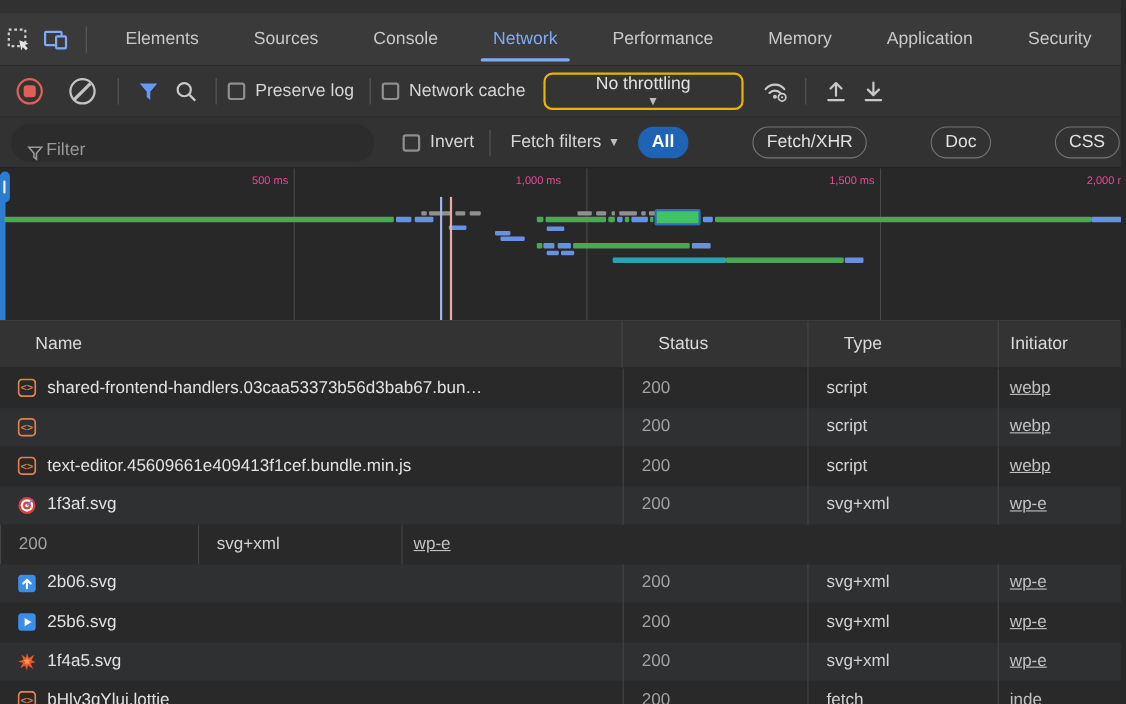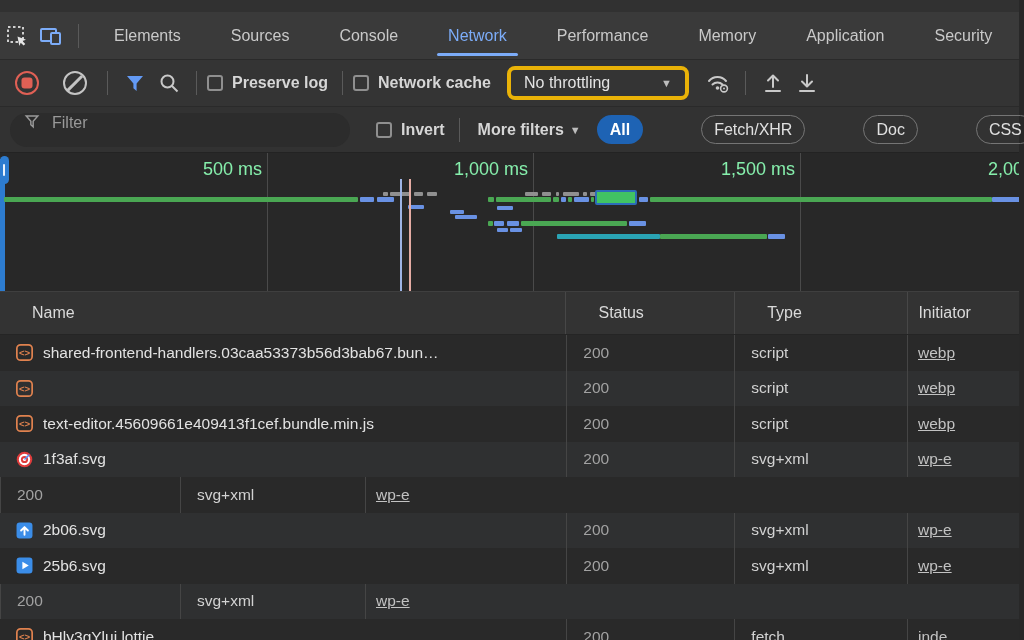--- a/index.html
+++ b/index.html
@@ -28,52 +28,52 @@
   
   .toolbar {
     height:47px; background:#343434; border-bottom:1px solid #2a2a2a;
     display:flex; align-items:center; padding-left:15px; font-size:16px; color:#d6d6d6; white-space:nowrap;
   }
   .record-icon { width:24px; height:24px; border:2.5px solid #e06055; border-radius:50%; position:relative; margin:0 12px 0 0; flex:0 0 auto; }
   .record-icon::after { content:""; position:absolute; left:50%; top:50%; transform:translate(-50%,-50%); width:11px; height:11px; border-radius:3px; background:#e06055; }
   .clear-icon { width:24px; height:24px; border:2.5px solid #c4c4c4; border-radius:50%; position:relative; margin:0 10px 0 12px; flex:0 0 auto; }
   .clear-icon::after { content:""; position:absolute; left:-1px; top:8.5px; width:21px; height:2.5px; background:#c4c4c4; transform:rotate(-45deg); }
   .checkbox { width:16px; height:16px; border:2px solid #8f8f8f; border-radius:3px; margin-right:9px; flex:0 0 auto; }
-  .tool-label { margin-right:4px;font-weight:bold; }
+  .tool-label { margin-right:4px; }
   .dropdown {
     display:flex; align-items:center; justify-content:space-between;
-    min-width:182px; height:34px; border:4px solid #eab308; border-radius:8px;
-    padding:0 13px; margin:0 12px; color:#e3e3e3;
+    min-width:182px; height:34px; border:2px solid #eab308; border-radius:8px;
+    padding:0 13px; margin:0 12px; color:#e3e3e3;flex-direction:column;
   }
   .caret { font-size:11px; color:#bdbdbd; margin-left:18px; }
 
   
   .filter-bar {
     height:46px; background:#323232; border-bottom:1px solid #232323;
     display:flex; align-items:center; font-size:16px; color:#d6d6d6; white-space:nowrap;
   }
   .filter-input {
     margin-left:10px; width:384px; height:34px; border-radius:17px; background:#2c2c2c;
-    display:flex; align-items:flex-start; padding-left:14px; gap:10px;
+    display:flex; align-items:flex-end; padding-left:14px; 
   }
   .filter-input input {
     background:transparent; border:none; outline:none; color:#c9c9c9; font-size:16px;
     font-family:"Liberation Sans",sans-serif; width:300px;
   }
   .filter-input input::placeholder { color:#999; }
   .pill {
     display:inline-flex; align-items:center; height:29px; padding:0 12px;
     border:1px solid #757575; border-radius:15px; color:#e0e0e0; margin-right:10px; font-size:16px;
   }
   .pill.active { border-color:transparent; color:#fff; font-weight:bold; }
 
   
   .overview { position:relative; height:139px; background:#282828; border-bottom:1px solid #3f3f3f; overflow:hidden; }
   .gridline { position:absolute; top:0; bottom:0; width:1px; background:#4a4a4a; }
-  .time-label { position:absolute; top:6px; width:120px; font-size:18px; color:#86efac; text-align:right; }
+  .time-label { position:absolute; top:6px; width:120px; font-size:10px; color:#ec4899; text-align:right; }
   .time-label.left { text-align:left; }
   .wbar { position:absolute; border-radius:1px; }
   .wbar.selected { border:2px solid #2c6cb8; border-radius:2px; }
   .marker { position:absolute; top:26px; bottom:0; width:2px; }
   .grip-track { position:absolute; left:0; top:6px; bottom:0; width:5px; background:#2d7cd0; }
   .grip-pill { position:absolute; left:0; top:3px; width:9px; height:28px; border-radius:5px; background:#2d7cd0; }
   .grip-pill::after { content:""; position:absolute; left:3px; top:8px; width:2px; height:12px; background:#eaf2fc; border-radius:1px; }
 
   
   .thead {
@@ -198,38 +198,38 @@
   <div class="filter-bar">
     <div class="filter-input">
       <svg width="16" height="16" viewBox="0 0 22 22">
         <polygon points="3,4 19,4 12.6,11.5 12.6,19 9.4,16.2 9.4,11.5" fill="none" stroke="#9a9a9a" stroke-width="2"></polygon>
       </svg>
       <input type="text" placeholder="Filter" style="">
     </div>
     <span class="checkbox" style="margin-left:26px"></span>
     <span class="tool-label">Invert</span>
     <span class="vsep"></span>
-    <span class="tool-label" style="margin-left:8px">More filters</span>
+    <span class="tool-label" style="margin-left:8px">Fetch filters</span>
     <span class="caret" style="margin:0 16px 0 2px">▼</span>
     <span id="type-pills" style="display:flex;align-items:center;gap:48px;">
         <span class="pill active" style="background: rgb(30, 99, 180);">All</span>
         <span class="pill">Fetch/XHR</span>
         <span class="pill">Doc</span>
         <span class="pill">CSS</span>
       </span>
   </div>
 
   <div class="overview" id="overview">
     <div class="grip-track"></div>
     <div class="grip-pill"></div>
   <div class="gridline" style="left: 267px;"></div>
       <div class="gridline" style="left: 533px;"></div>
       <div class="gridline" style="left: 800px;"></div>
       <div class="time-label" style="left: 142px;">500 ms</div>
-      <div class="time-label" style="left: 408px;">1,000 ms</div>
+      <div class="time-label" style="left: 390px;">1,000 ms</div>
       <div class="time-label" style="left: 675px;">1,500 ms</div>
       <div class="time-label left" style="left: 988px;">2,000 ms</div>
       <div class="wbar" style="left: 4px; top: 44px; width: 354px; height: 5px; background: rgb(74, 167, 83);"></div>
       <div class="wbar" style="left: 360px; top: 44px; width: 14px; height: 5px; background: rgb(105, 145, 227);"></div>
       <div class="wbar" style="left: 377px; top: 44px; width: 17px; height: 5px; background: rgb(105, 145, 227);"></div>
       <div class="wbar" style="left: 383px; top: 39px; width: 5px; height: 4px; background: rgb(144, 144, 144);"></div>
       <div class="wbar" style="left: 390px; top: 39px; width: 20px; height: 4px; background: rgb(144, 144, 144);"></div>
       <div class="wbar" style="left: 414px; top: 39px; width: 9px; height: 4px; background: rgb(144, 144, 144);"></div>
       <div class="wbar" style="left: 427px; top: 39px; width: 10px; height: 4px; background: rgb(144, 144, 144);"></div>
       <div class="wbar" style="left: 408px; top: 52px; width: 16px; height: 4px; background: rgb(105, 145, 227);"></div>
@@ -374,20 +374,29 @@
             </span>
             <span>25b6.svg</span>
           </div>
           <div class="cell status">200</div>
           <div class="cell type">svg+xml</div>
           <div class="cell initiator">
             <span class="init-link">wp-e</span>
           </div>
         </div>
         <div class="row alt">
+          <div class="cell name">
+            <span class="row-icon">
+              <svg viewBox="0 0 16 16">
+                <polygon points="8,0.5 9.6,4.8 14.3,2.2 12,6.8 15.5,8.2 11.2,9.6 13.4,14.3 8.9,11.4 8,15.5 6.4,11.2 2.2,13.6 4.6,9.2 0.5,7.8 5,6.4 3.2,1.8 7.2,4.6" fill="#e8562d"></polygon>
+                <polygon points="8,4 8.9,6.5 11.3,6.4 9.5,8.1 10.4,10.5 8.1,9.3 6.2,10.7 6.7,8.2 5,6.7 7.4,6.4" fill="#f8a13c"></polygon>
+              </svg>
+            </span>
+            <span>1f4a5.svg</span>
+          </div>
           <div class="cell status">200</div>
           <div class="cell type">svg+xml</div>
           <div class="cell initiator">
             <span class="init-link">wp-e</span>
           </div>
         </div>
         <div class="row">
           <div class="cell name">
             <span class="row-icon">
               <svg viewBox="0 0 16 16">

